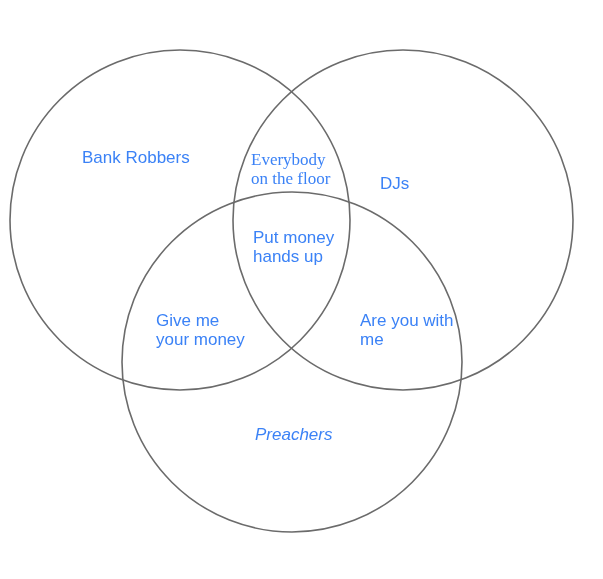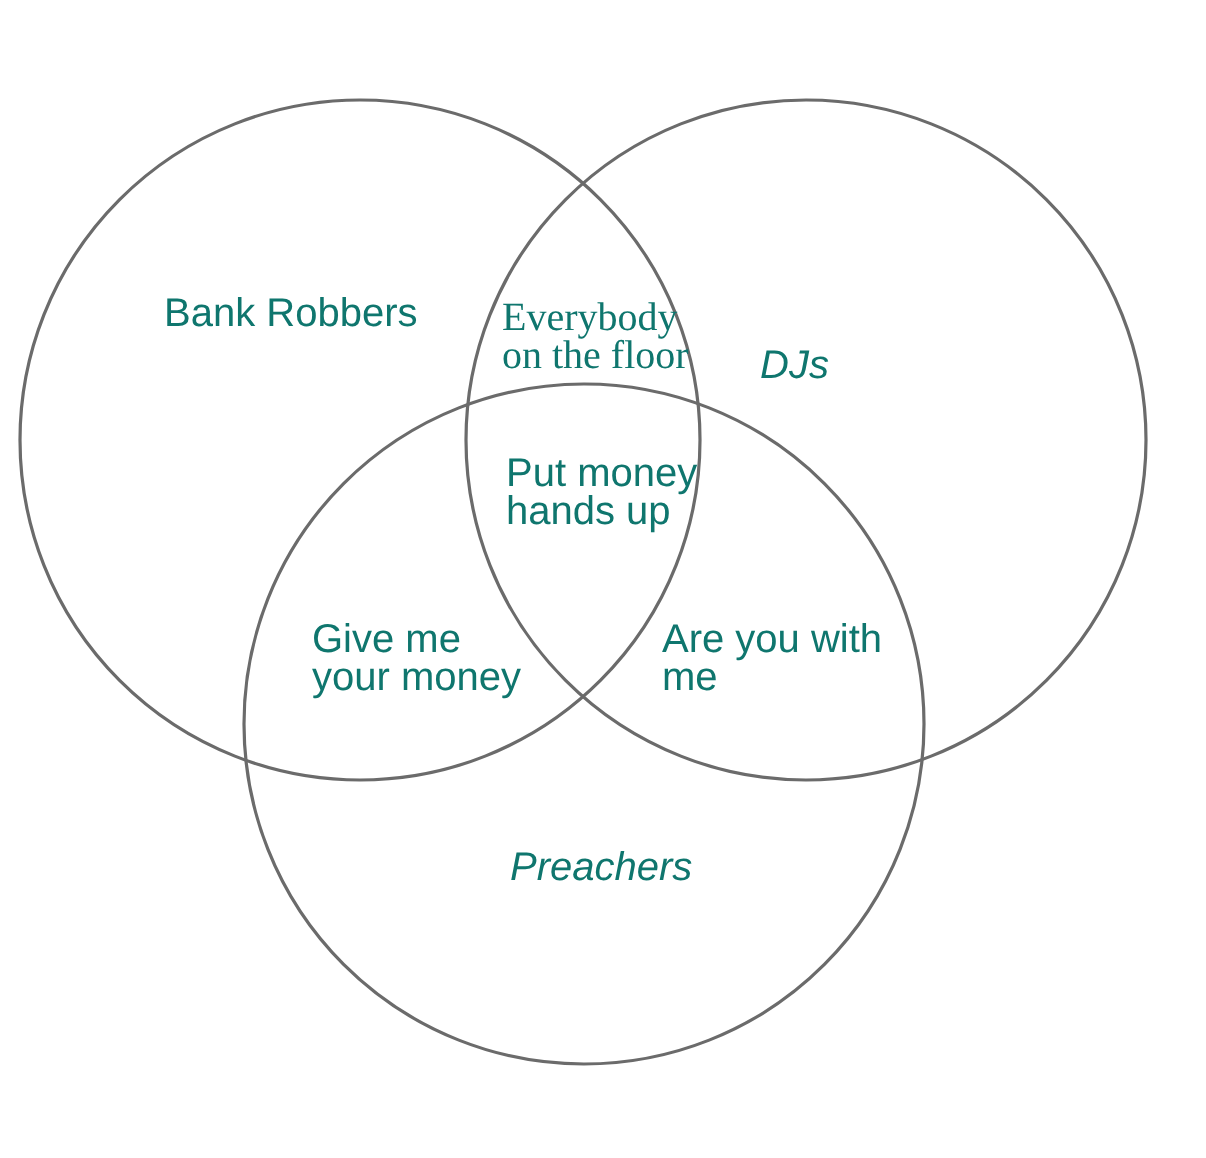--- a/index.html
+++ b/index.html
@@ -1,32 +1,32 @@
 <!DOCTYPE html>
 <html><head>
 <meta charset="utf-8">
 <style>
   html, body { margin:0; padding:0; background:#ffffff; }
   body { width:603px; height:579px; position:relative; overflow:hidden;
          font-family:"Liberation Sans", sans-serif; color:#1a1a1a; }
   svg.venn { position:absolute; left:0; top:0; }
-  .lbl { position:absolute; font-size:20px; line-height:19px; white-space:pre; color:#0f766e; }
+  .lbl { position:absolute; font-size:17px; line-height:19px; white-space:pre; color:#3b82f6; }
 </style>
 </head>
 <body>
 
 <svg class="venn" width="603" height="579" viewBox="0 0 603 579">
   <circle cx="180" cy="220" r="170" fill="none" stroke="#6b6b6b" stroke-width="1.6"></circle>
   <circle cx="403" cy="220" r="170" fill="none" stroke="#6b6b6b" stroke-width="1.6"></circle>
   <circle cx="292" cy="362" r="170" fill="none" stroke="#6b6b6b" stroke-width="1.6"></circle>
 </svg>
 
 <div class="lbl" style="left:82px;top:148px;">Bank Robbers</div>
-<div class="lbl" style="left:380px;top:174px;font-style:italic;">DJs</div>
+<div class="lbl" style="left:380px;top:174px;">DJs</div>
 <div class="lbl" style="left:255px;top:425px;font-style:italic;">Preachers</div>
 <div class="lbl" style="left:251px;top:150px;font-family:Liberation Serif, serif;">Everybody
 on the floor</div>
 <div class="lbl" style="left:253px;top:228px;">Put money
 hands up</div>
 <div class="lbl" style="left:156px;top:311px;">Give me
 your money</div>
-<div class="lbl" style="left:331px;top:311px;">Are you with
+<div class="lbl" style="left:360px;top:311px;">Are you with
 me</div>
 
 </body></html>

